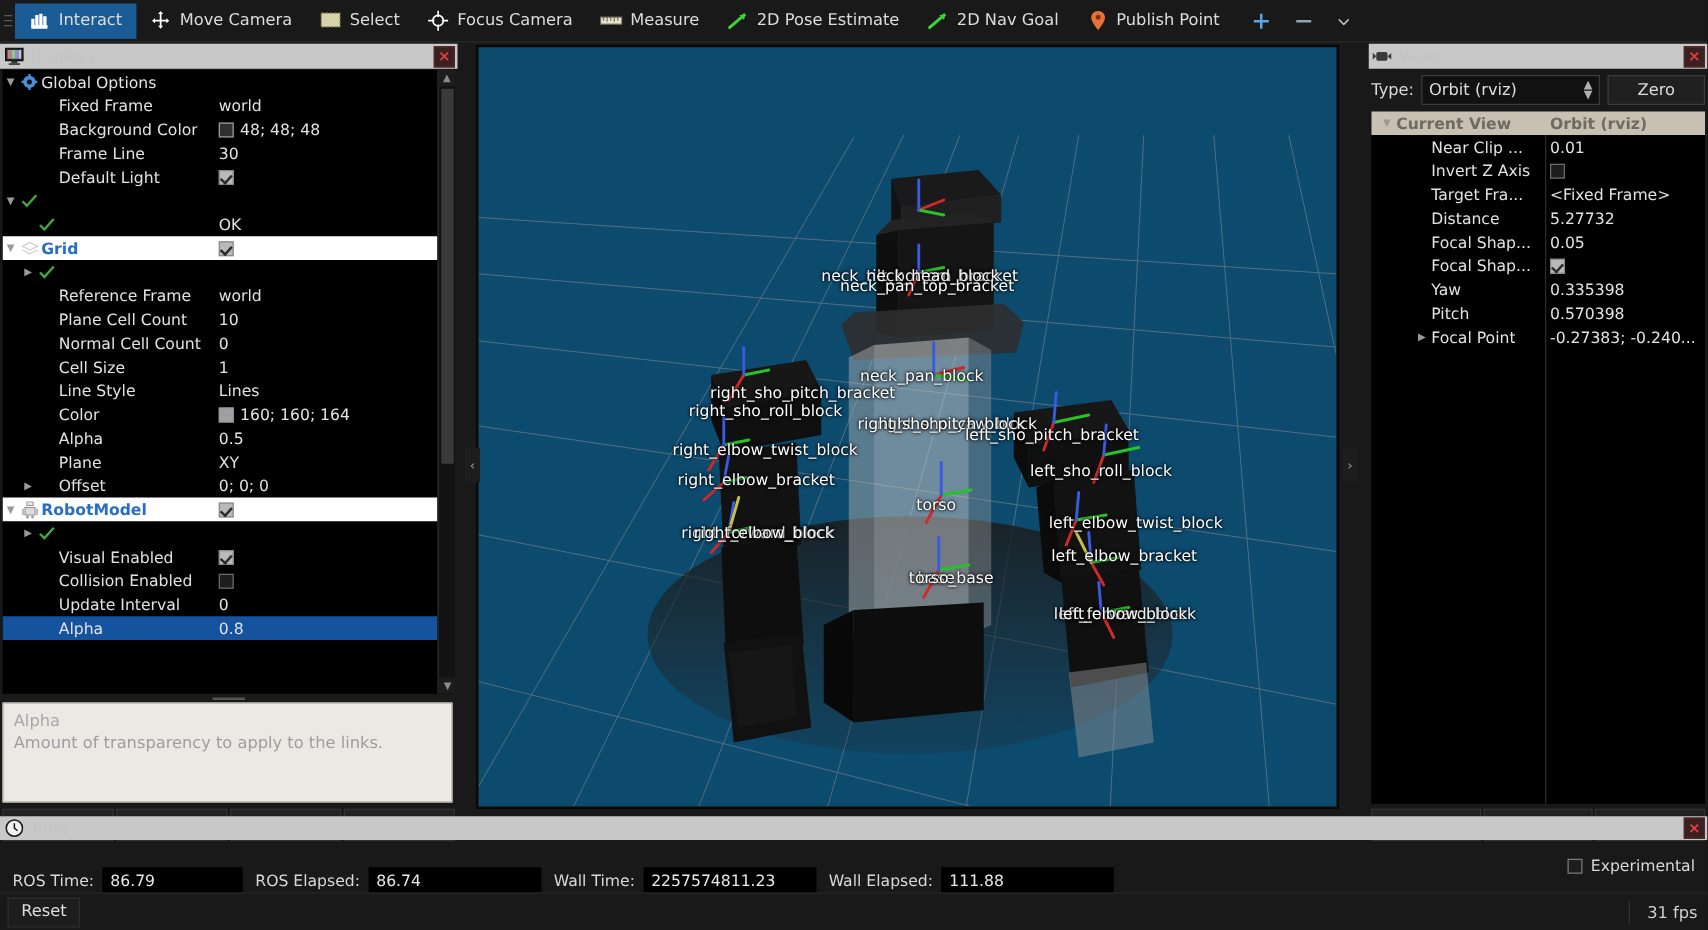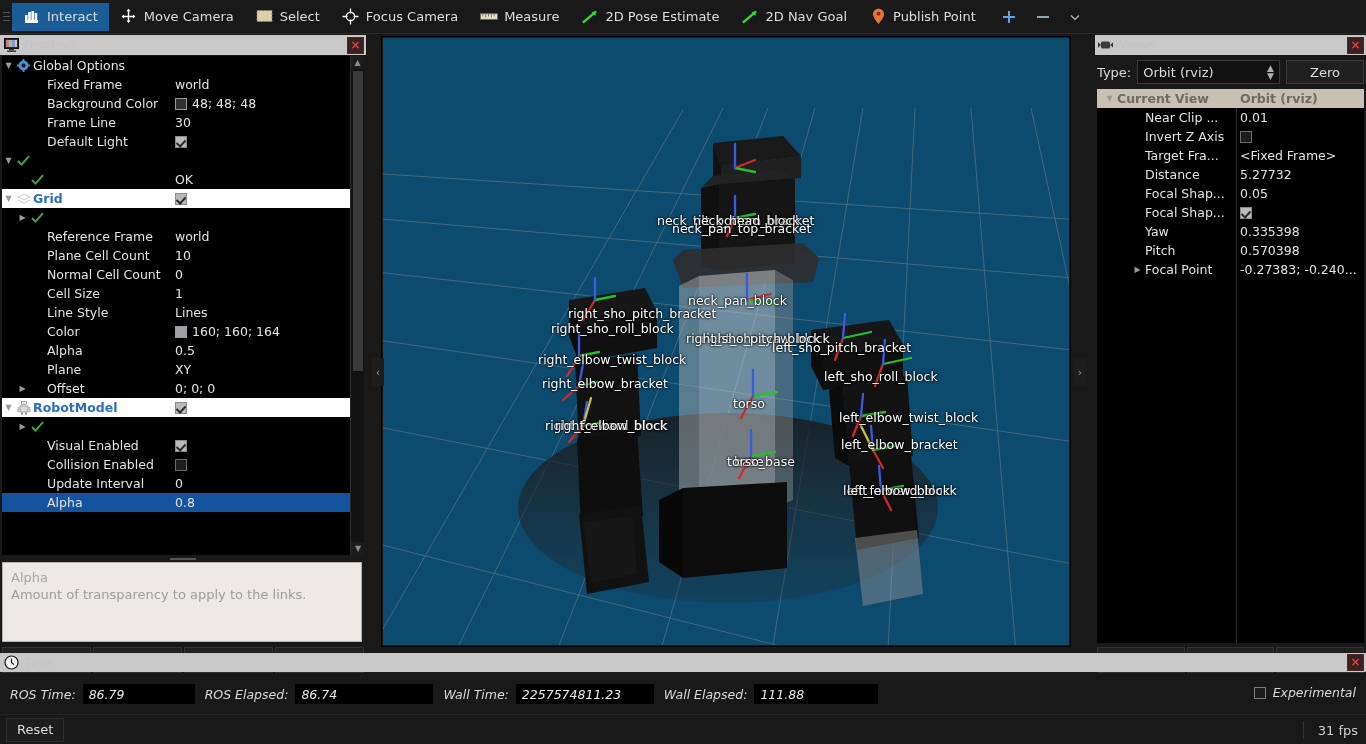--- a/index.html
+++ b/index.html
@@ -142,21 +142,21 @@
   .vrow.cat{background:#c9c0b4;}
   .vrow.cat .vc1,.vrow.cat .vc2{color:#6f6a62;font-weight:bold;}
   .vdiv{position:absolute;left:139px;top:0;width:1px;height:554px;background:#2a2a2a;}
 
   .vbtnrow{position:absolute;left:2px;top:612px;width:267px;height:28px;display:flex;gap:2px;}
 
   
   .bottom-title{position:absolute;left:0;top:653px;width:1366px;height:19px;
     background:#c8c8c8;display:flex;align-items:center;padding:0 2px 0 3px;}
   .timebar{position:absolute;left:0;top:674px;width:1366px;height:40px;background:#191919;
-    display:flex;align-items:center;font-style:italic;}
+    display:flex;align-items:flex-end;}
   .tfield{display:flex;align-items:center;gap:7px;margin-left:10px;}
   .tfield .tlab{font-size:12.5px;color:#d8d8d8;white-space:nowrap;}
   .tinp{height:20px;background:#000;border:1px solid #000;color:#e8e8e8;
     font-size:12.5px;display:flex;align-items:center;padding:0 5px;}
   .expwrap{position:absolute;right:10px;top:11px;display:flex;align-items:center;gap:7px;}
   .expwrap .chk{background:#1d1d1d;border-color:#7a7a7a;}
   .statusbar{position:absolute;left:0;top:714px;width:1366px;height:30px;background:#191919;
     display:flex;align-items:center;border-top:1px solid #262626;}
   .sb-reset{margin-left:6px;height:24px;padding:0 10px;display:flex;align-items:center;
     color:#dcdcdc;font-size:13px;border:1px solid #2e2e2e;background:#1d1d1d;text-align:center;}
@@ -954,21 +954,21 @@
         <div class="tfield">
           <span class="tlab">ROS Elapsed:</span>
           <span class="tinp" style="width: 138px;">86.74</span>
         </div>
         <div class="tfield">
           <span class="tlab">Wall Time:</span>
           <span class="tinp" style="width: 138px;">2257574811.23</span>
         </div>
         <div class="tfield">
           <span class="tlab">Wall Elapsed:</span>
-          <span class="tinp" style="width: 124px;">111.88</span>
+          <span class="tinp" style="width: 138px;">111.88</span>
         </div>
       </div>
     <div class="expwrap">
       <span class="chk empty"></span>
       <span>Experimental</span>
     </div>
   </div>
 
   <div class="statusbar">
     <span class="sb-reset">Reset</span>

